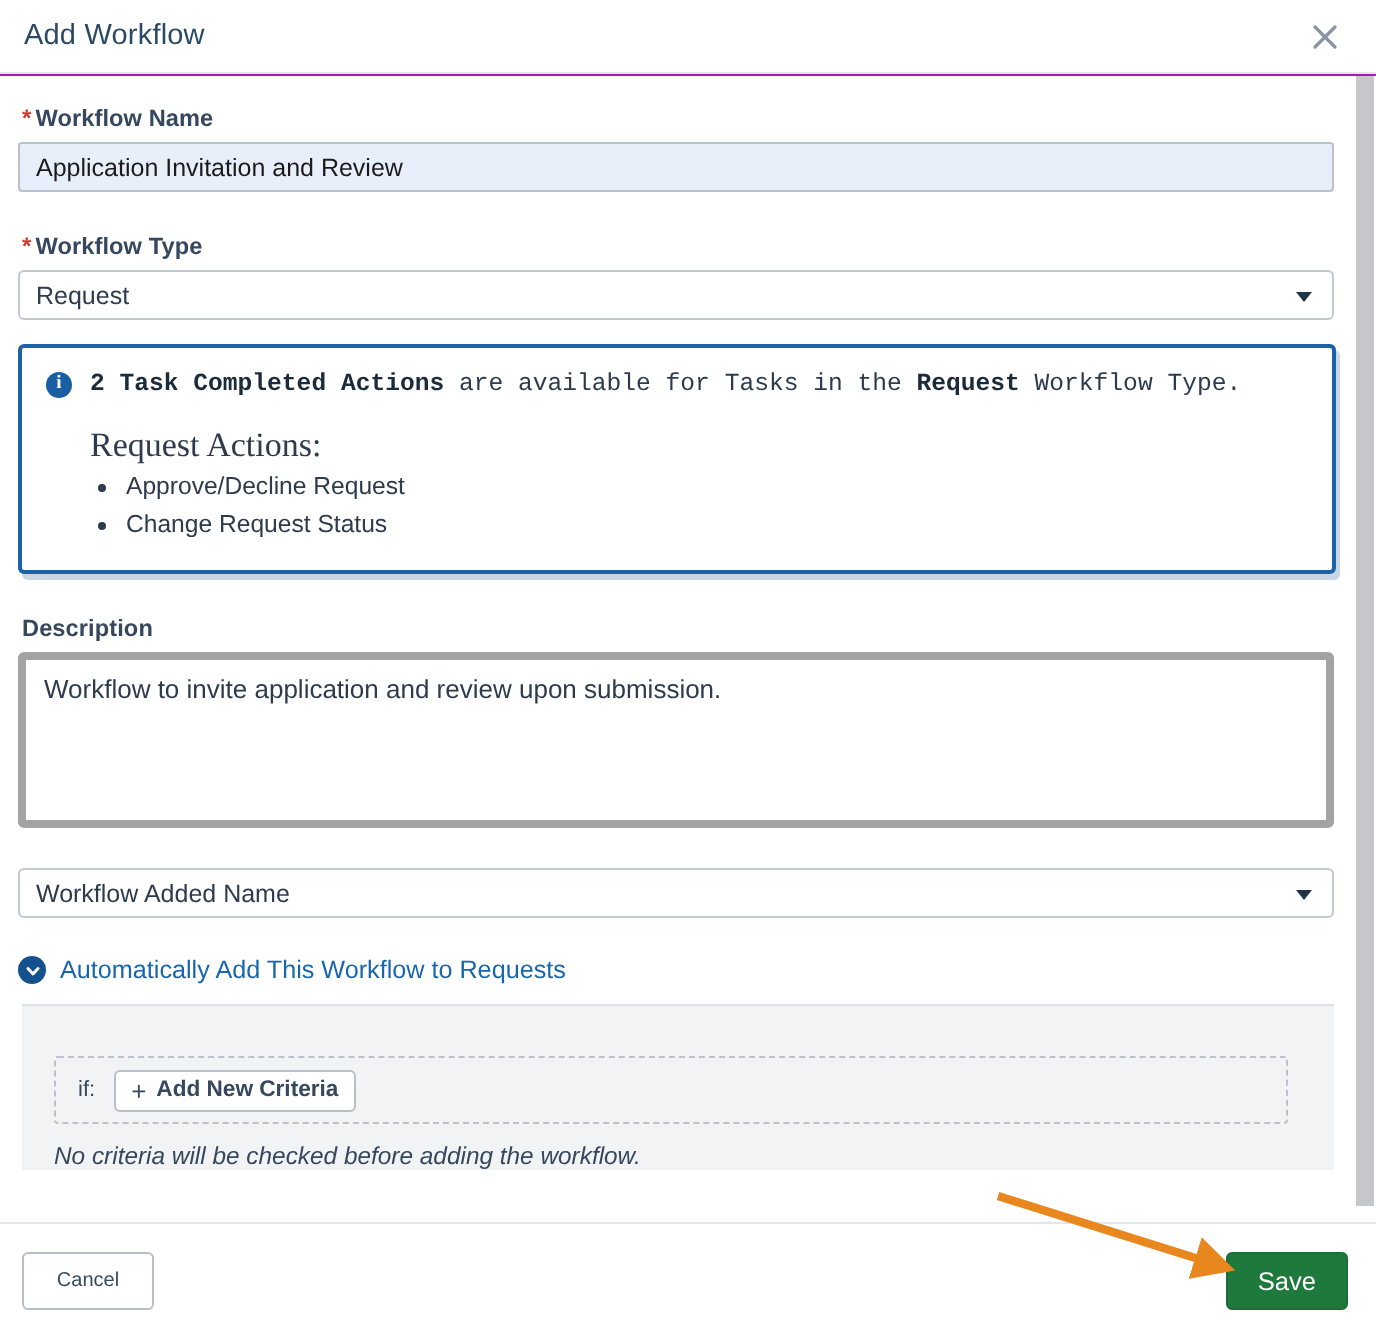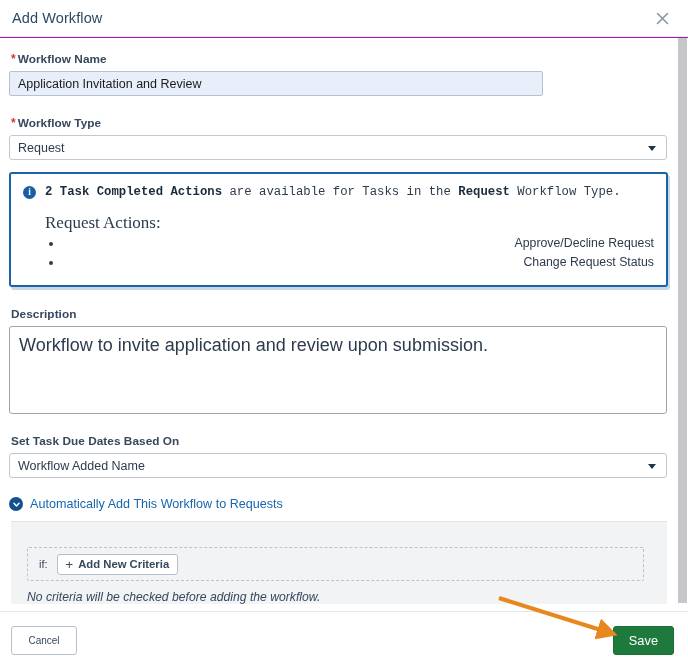--- a/index.html
+++ b/index.html
@@ -66,21 +66,21 @@
     letter-spacing: .05px;
   }
   .req-star {
     color: #d03a2f;
     font-weight: bold;
     margin-right: 2px;
     font-size: 12px;
   }
 
   .text-input {
-    width: 534px;
+    width: 658px;
     height: 25px;
     background: #e9eefb;
     border: 1px solid #b9c0cf;
     border-radius: 2px;
     padding: 0 8px;
     font-size: 12.5px;
     color: #1b1b1b;
     font-family: "Liberation Sans", sans-serif;
     line-height: 23px;
     display: block;
@@ -147,33 +147,32 @@
     margin: 13px 0 0 22px;
     font-size: 17px;
     color: #2d3b4d;
     font-family: Liberation Serif, serif;
   }
   .info-list {
     margin: 3px 0 0 0;
     padding-left: 40px;
     font-size: 12.3px;
     color: #2d3b4d;
-    text-align: right;
   }
   .info-list li { margin: 3px 0; line-height: 1.25; }
 
   
   .textarea-box {
     width: 658px;
     height: 88px;
-    border: 1px solid #a3a3a3;
+    border: 4px solid #a3a3a3;
     border-radius: 3px;
     background: #fff;
     padding: 7px 9px;
-    font-size: 18px;
+    font-size: 13px;
     color: #2d3b4d;
     font-family: "Liberation Sans", sans-serif;
     resize: none;
     line-height: 1.3;
     display: block;
   }
 
   
   .collapse-row {
     display: flex;
@@ -399,21 +398,20 @@
       </ul>
     </div>
 
     <div class="spacer-20"></div>
 
     <label class="field-label">Description</label>
     <textarea class="textarea-box" style="">Workflow to invite application and review upon submission.</textarea>
 
     <div class="spacer-20"></div>
 
-    <label class="field-label">Set Task Due Dates Based On</label>
     <div class="select-box">
       <span>Workflow Added Name</span>
       <span class="caret"></span>
     </div>
 
     <div class="collapse-row">
       <span class="collapse-icon">
         <svg width="9" height="9" viewBox="0 0 9 9">
           <path d="M2 3.3 L4.5 6 L7 3.3" stroke="#ffffff" stroke-width="1.5" fill="none" stroke-linecap="round" stroke-linejoin="round"></path>
         </svg>

